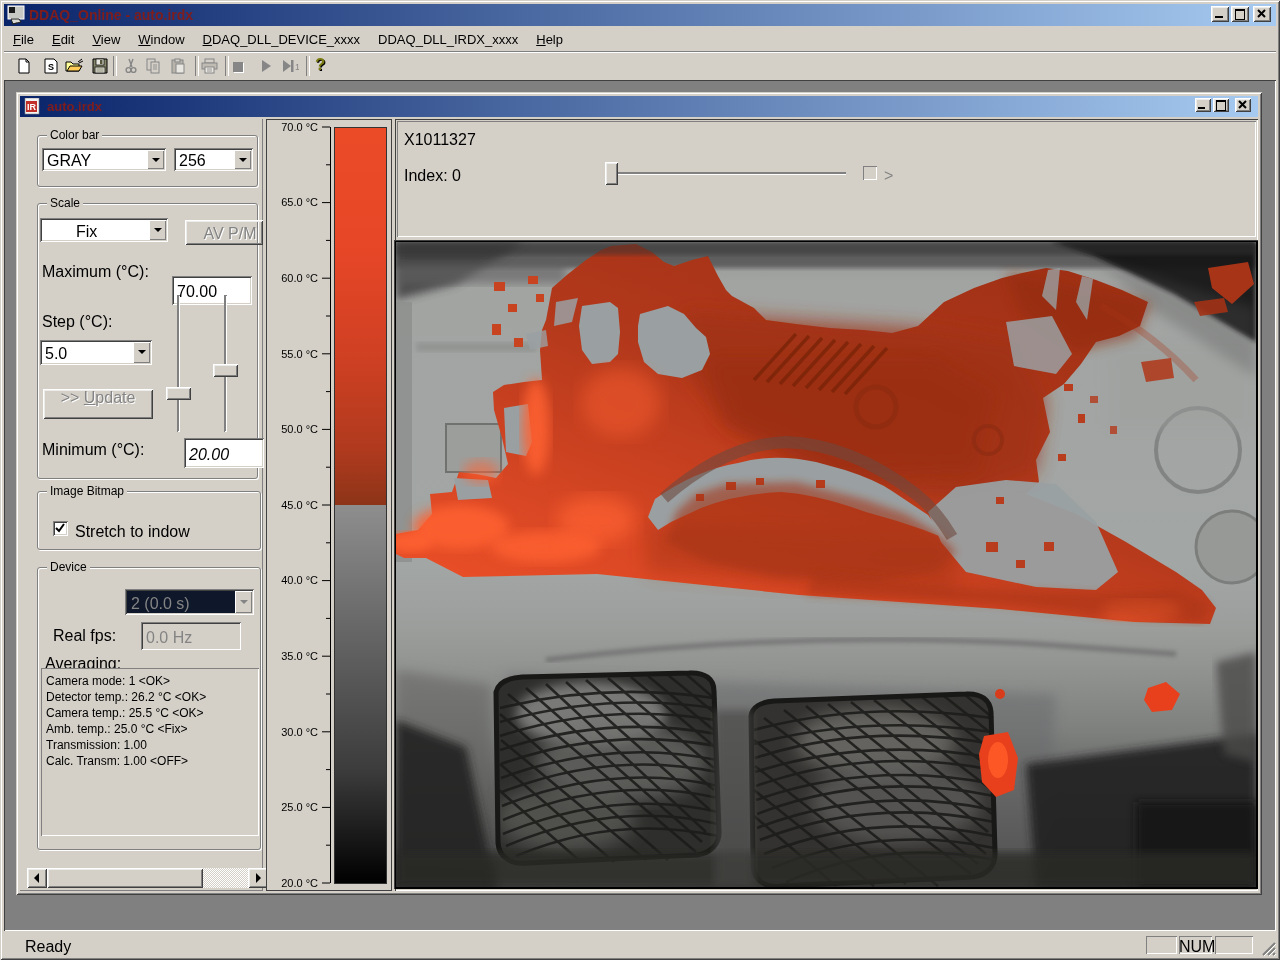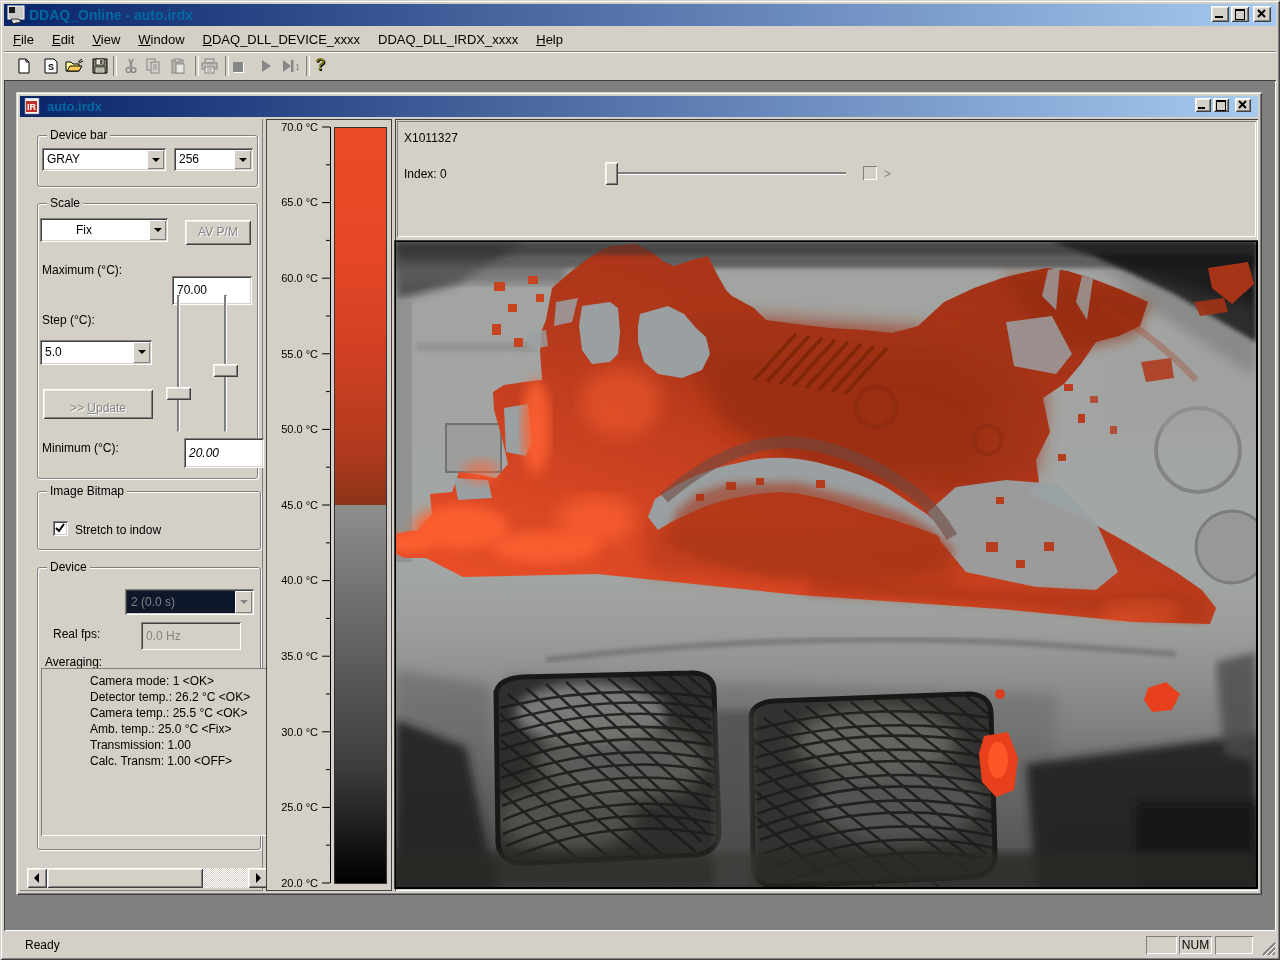--- a/index.html
+++ b/index.html
@@ -5,24 +5,24 @@
   html,body{margin:0;padding:0;width:1280px;height:960px;overflow:hidden;}
   body{background:#d4d0c8;font-family:"Liberation Sans",sans-serif;position:relative;}
   .abs{position:absolute;}
   .raised{box-shadow:inset 1px 1px 0 #ffffff, inset -1px -1px 0 #404040, inset 2px 2px 0 #ececeb, inset -2px -2px 0 #808080;}
   .raised1{box-shadow:inset 1px 1px 0 #ffffff, inset -1px -1px 0 #808080;}
   .sunken{box-shadow:inset 1px 1px 0 #808080, inset -1px -1px 0 #ffffff, inset 2px 2px 0 #404040, inset -2px -2px 0 #d4d0c8;}
   .sunken1{box-shadow:inset 1px 1px 0 #808080, inset -1px -1px 0 #ffffff;}
   .white{background:#ffffff;}
   .groupbox{border:1px solid #808080;border-radius:3px;box-shadow:inset 1px 1px 0 #fff, 1px 1px 0 #fff;}
   .glabel{position:absolute;top:-8px;left:9px;background:#d4d0c8;padding:0 3px;font-size:12px;color:#000;}
-  .lbl{font-size:12px;color:#000;}
+  .lbl{font-size:16px;color:#000;}
   .dis{color:#848484;}
   .arrowdn{position:absolute;left:5px;top:8px;width:0;height:0;border-left:4px solid transparent;border-right:4px solid transparent;border-top:4px solid #000;}
-  .titletext{color:#0369a1;font-weight:bold;font-size:14px;}
+  .titletext{color:#7f1d1d;font-weight:bold;font-size:14px;}
   .tbtn{background:#d4d0c8;}
 </style>
 </head>
 <body>
 
 <div class="abs" style="left:0;top:0;width:1280px;height:960px;background:#d4d0c8;box-shadow:inset 1px 1px 0 #d4d0c8, inset -1px -1px 0 #404040, inset 2px 2px 0 #fff, inset -2px -2px 0 #808080;"></div>
 
 <div class="abs" style="left:4px;top:4px;width:1272px;height:22px;background:linear-gradient(to right,#0a246a,#a6caf0);"></div>
 
 <svg class="abs" style="left:6px;top:5px;" width="20" height="20" viewBox="0 0 20 20">
@@ -145,21 +145,21 @@
 </div>
 <div class="abs raised tbtn" style="left:1235px;top:98px;width:16px;height:14px;">
   <svg width="16" height="14">
       <path d="M4 3 L11 10 M11 3 L4 10" stroke="#000" stroke-width="2"></path>
     </svg>
 </div>
 
 <div class="abs" style="left:20px;top:119px;width:243px;height:772px;background:#d4d0c8;box-shadow:inset -1px -1px 0 #808080;"></div>
 
 <div class="abs groupbox" style="left:37px;top:135px;width:219px;height:50px;">
-  <div class="glabel">Device bar</div>
+  <div class="glabel">Color bar</div>
 </div>
 <div class="abs sunken white" style="left:42px;top:148px;width:124px;height:23px;">
   <div class="lbl" style="padding:4px 0 0 5px;">GRAY</div>
   <div class="btn raised1" style="position:absolute;right:2px;top:2px;width:17px;height:19px;background:#d4d0c8;">
       <div class="arrowdn" style="top:8px;"></div>
     </div>
 </div>
 <div class="abs sunken white" style="left:174px;top:148px;width:79px;height:23px;">
   <div class="lbl" style="padding:4px 0 0 5px;">256</div>
   <div class="btn raised1" style="position:absolute;right:2px;top:2px;width:17px;height:19px;background:#d4d0c8;">
@@ -169,36 +169,36 @@
 
 <div class="abs groupbox" style="left:37px;top:203px;width:219px;height:274px;">
   <div class="glabel">Scale</div>
 </div>
 <div class="abs sunken white" style="left:40px;top:218px;width:128px;height:24px;">
   <div class="lbl" style="padding:5px 0 0 5px;margin-left:31px;">Fix</div>
   <div class="btn raised1" style="position:absolute;right:2px;top:2px;width:17px;height:20px;background:#d4d0c8;">
       <div class="arrowdn" style="top:8px;"></div>
     </div>
 </div>
-<div class="abs raised" style="left:185px;top:220px;width:66px;height:25px;">
+<div class="abs raised" style="left:185px;top:220px;width:66px;height:25px;padding-left:12px;">
   <div class="lbl dis" style="text-align:center;padding-top:5px;text-shadow:1px 1px 0 #fff;">AV P/M</div>
 </div>
 <div class="abs lbl" style="left:42px;top:263px;">Maximum (°C):</div>
 <div class="abs sunken white" style="left:172px;top:259px;width:80px;height:29px;margin-top:17px;">
   <div class="lbl" style="padding:7px 0 0 5px;">70.00</div>
 </div>
 <div class="abs lbl" style="left:42px;top:313px;">Step (°C):</div>
 <div class="abs sunken white" style="left:40px;top:340px;width:112px;height:25px;">
   <div class="lbl" style="padding:5px 0 0 5px;">5.0</div>
   <div class="btn raised1" style="position:absolute;right:2px;top:2px;width:17px;height:21px;background:#d4d0c8;">
       <div class="arrowdn" style="top:8px;"></div>
     </div>
 </div>
 <div class="abs raised" style="left:43px;top:389px;width:110px;height:30px;">
-  <div class="lbl dis" style="text-align:center;padding-top:12px;text-shadow:1px 1px 0 #fff;">&gt;&gt; <u>U</u>pdate</div>
+  <div class="lbl dis" style="text-align:center;padding-top:0;text-shadow:1px 1px 0 #fff;">&gt;&gt; <u>U</u>pdate</div>
 </div>
 <div class="abs lbl" style="left:42px;top:441px;">Minimum (°C):</div>
 <div class="abs sunken white" style="left:184px;top:438px;width:80px;height:30px;font-style:italic;">
   <div class="lbl" style="padding:8px 0 0 5px;">20.00</div>
 </div>
 
 <div class="abs sunken1" style="left:177px;top:295px;width:3px;height:137px;background:#808080;"></div>
 <div class="abs raised tbtn" style="left:166px;top:387px;width:25px;height:13px;"></div>
 <div class="abs sunken1" style="left:224px;top:295px;width:3px;height:137px;background:#808080;"></div>
 <div class="abs raised tbtn" style="left:213px;top:364px;width:25px;height:13px;"></div>
@@ -220,21 +220,21 @@
 <div class="abs sunken" style="left:125px;top:589px;width:129px;height:26px;background:#0f172a;">
   <div class="lbl dis" style="padding:6px 0 0 6px;">2 (0.0 s)</div>
   <div class="btn raised1" style="position:absolute;right:2px;top:2px;width:17px;height:22px;background:#d4d0c8;">
       <div class="arrowdn" style="top:9px;border-top-color:#848484;"></div>
     </div>
 </div>
 <div class="abs lbl" style="left:53px;top:627px;">Real fps:</div>
 <div class="abs sunken" style="left:141px;top:622px;width:100px;height:28px;background:#d4d0c8;">
   <div class="lbl dis" style="padding:7px 0 0 5px;">0.0 Hz</div>
 </div>
-<div class="abs sunken1" style="left:41px;top:668px;width:218px;height:168px;background:#d4d0c8;padding-left:44px;">
+<div class="abs sunken1" style="left:41px;top:668px;width:218px;height:168px;background:#d4d0c8;">
   <div class="lbl" style="padding:5px 0 0 5px;line-height:16px;font-size:12px;">
     Camera mode: 1 &lt;OK&gt;<br>
     Detector temp.: 26.2 °C &lt;OK&gt;<br>
     Camera temp.: 25.5 °C &lt;OK&gt;<br>
     Amb. temp.: 25.0 °C &lt;Fix&gt;<br>
     Transmission: 1.00<br>
     Calc. Transm: 1.00 &lt;OFF&gt;
   </div>
 </div>
 

